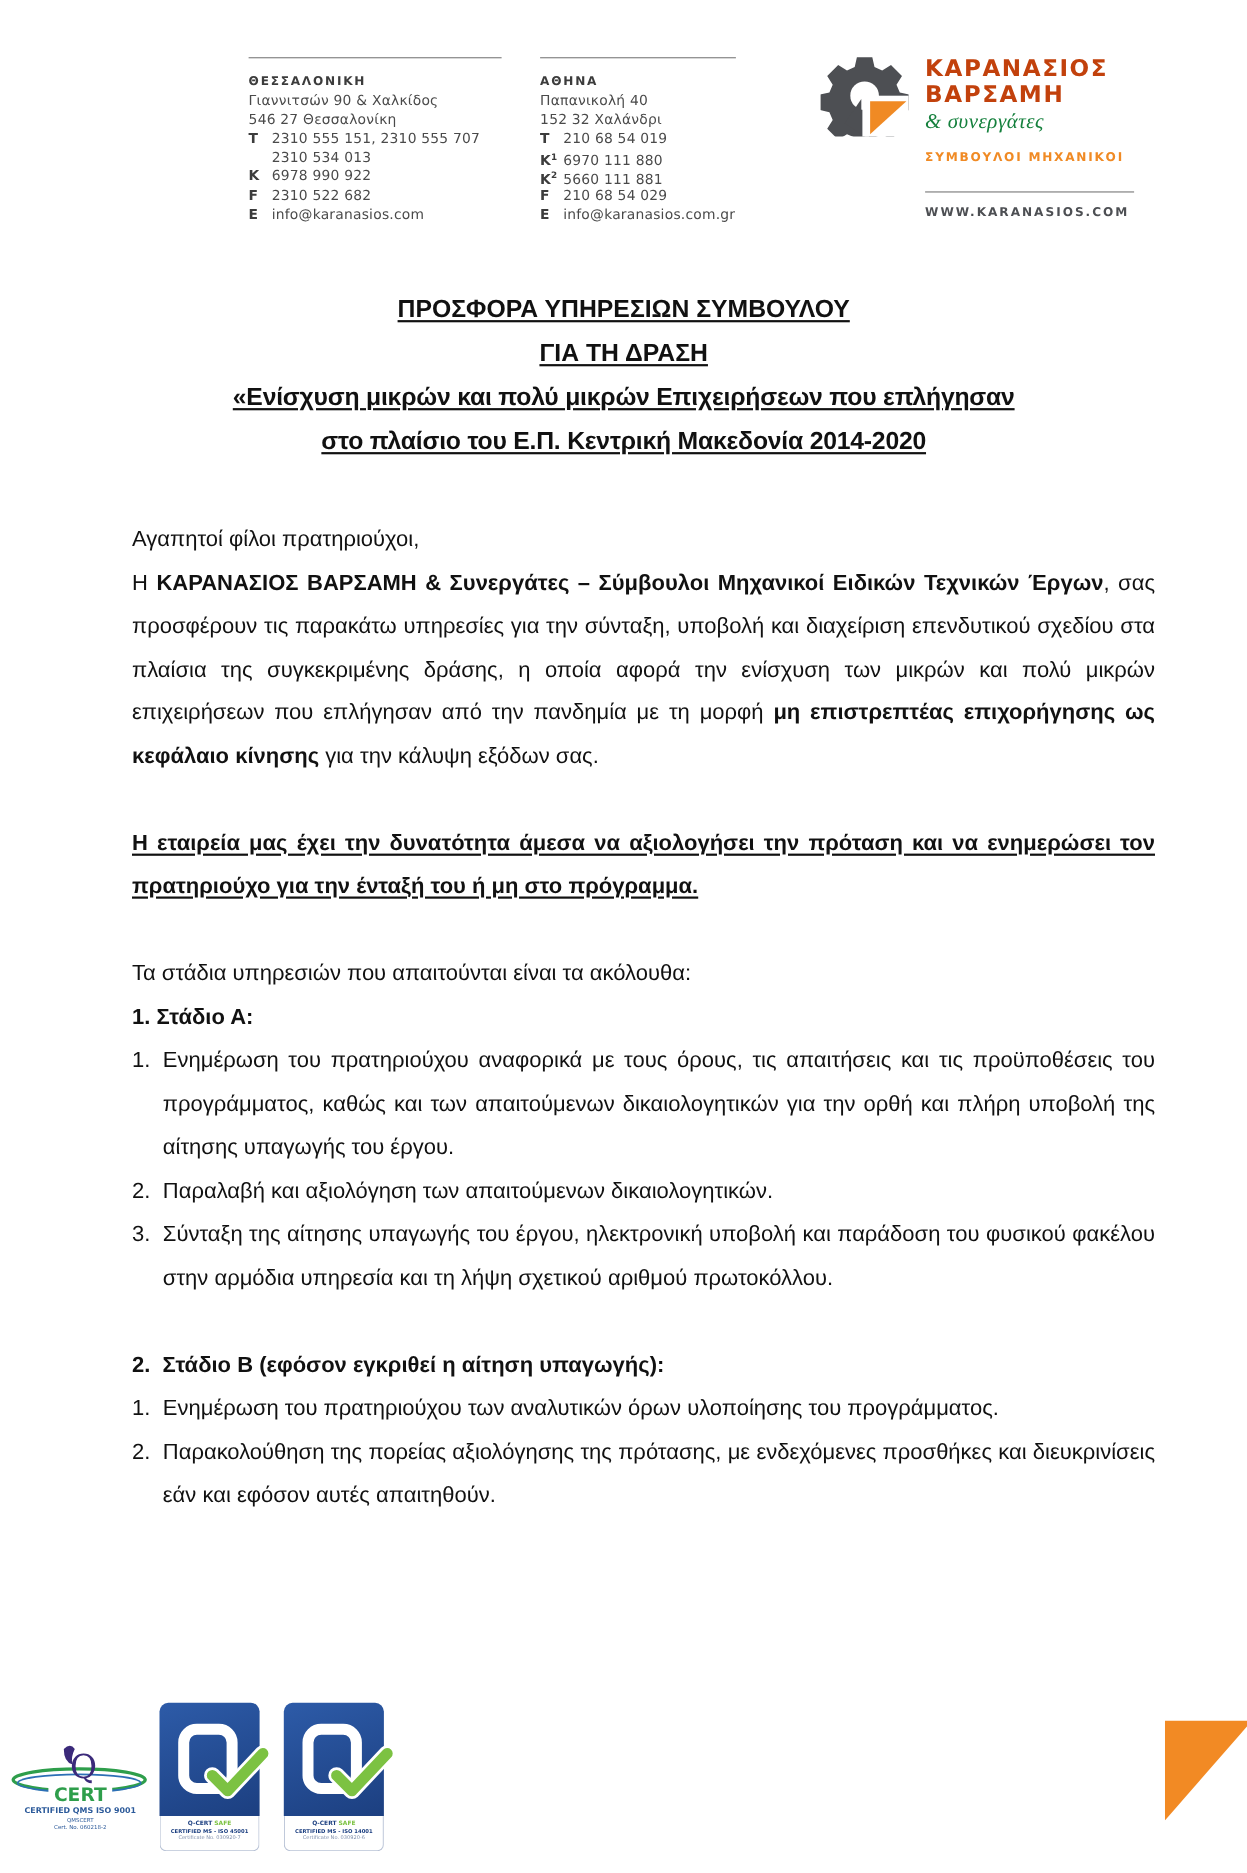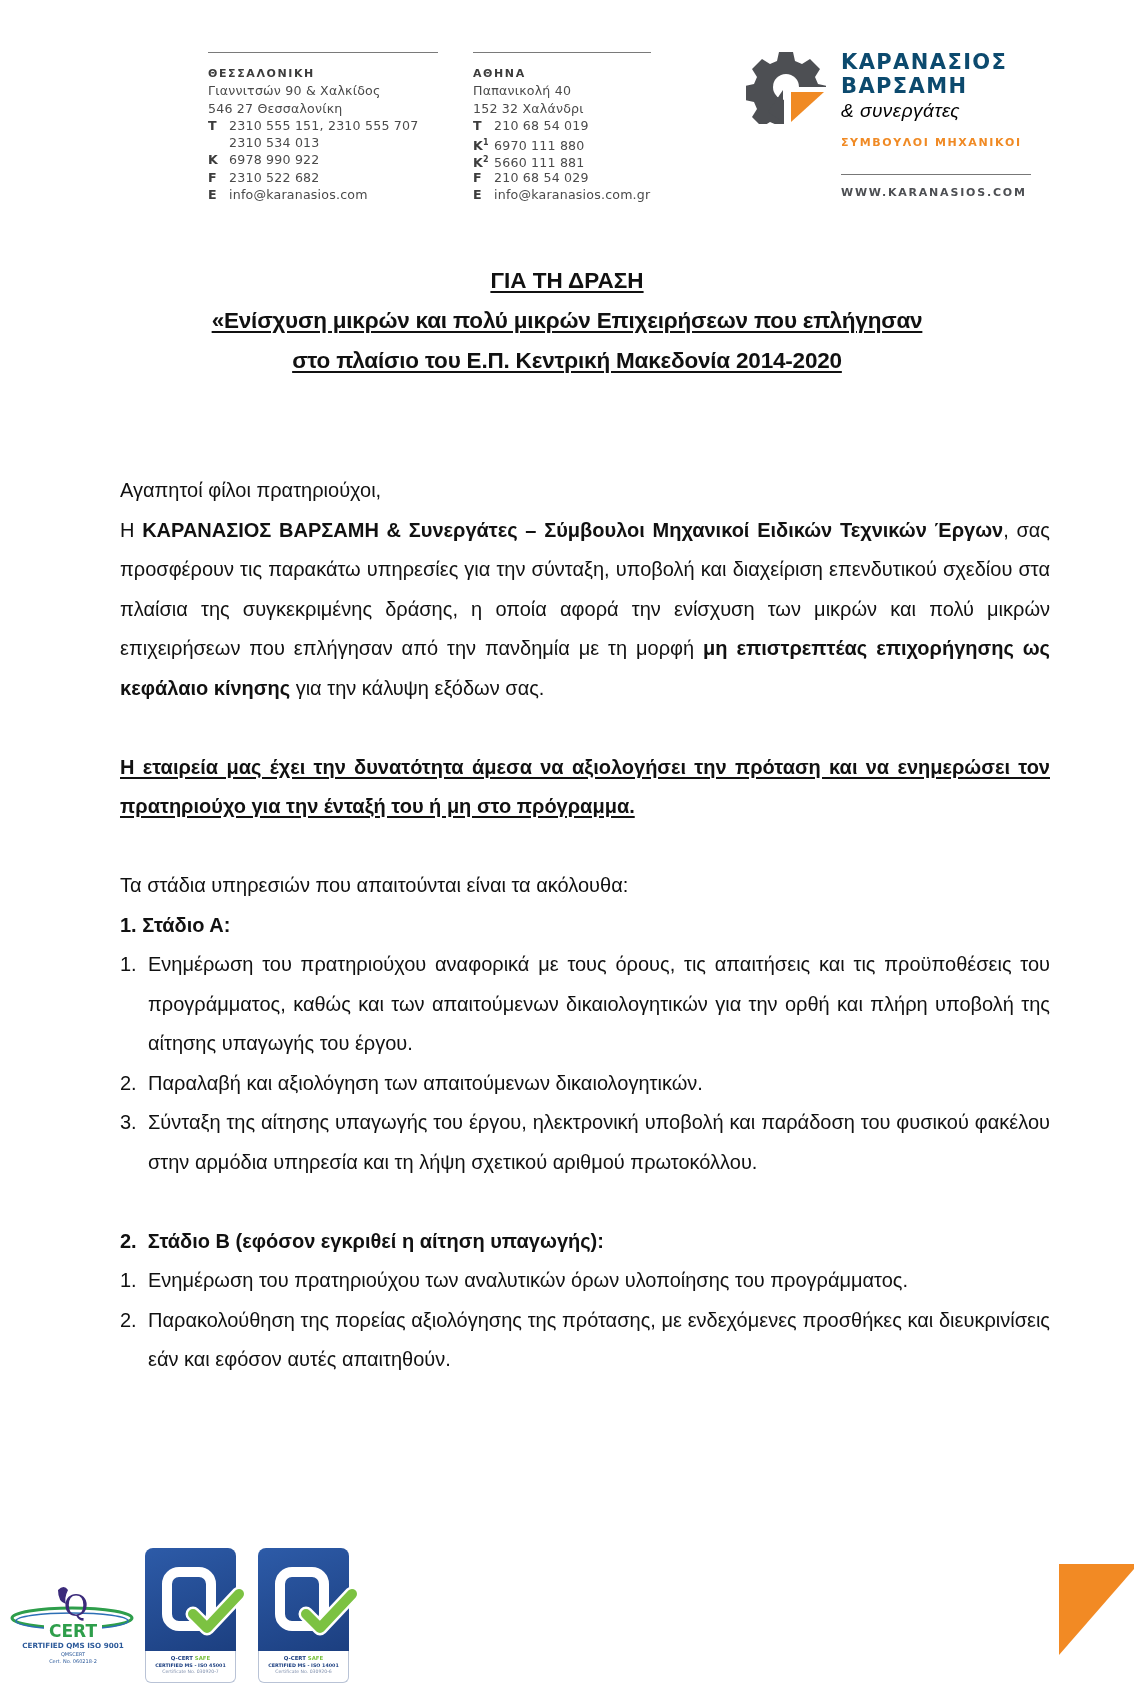--- a/index.html
+++ b/index.html
@@ -1,36 +1,36 @@
 <!DOCTYPE html>
 <html><head>
 <meta charset="utf-8">
 <style>
   html, body { margin: 0; padding: 0; background: #ffffff; }
   body { width: 1134px; height: 1703px; position: relative; overflow: hidden;
          font-family: "Liberation Sans", "DejaVu Sans", sans-serif; color: #111; }
 
   
   .hdr-col { position: absolute; top: 52px; font-family: "DejaVu Sans", sans-serif;
-             color: #4a4a4a; font-size: 12.6px; letter-spacing: 0.2px; }
+             color: #4a4a4a; font-size: 12.6px; letter-spacing: 0.2px; margin-left: 18px; }
   .hdr-col .rule { height: 1px; background: #7a7a7a; margin-bottom: 12px; }
   .hdr-col .city { font-weight: bold; font-size: 11px; letter-spacing: 1.6px; color: #3c3c3c; height: 17.3px; line-height: 17.3px; }
   .hdr-col .ln { height: 17.3px; line-height: 17.3px; white-space: nowrap; }
   .hdr-col .lbl { display: inline-block; width: 21px; font-weight: bold; color: #3c3c3c; }
   .hdr-col .lbl sup { font-size: 8px; }
   #col-thess { left: 208px; width: 230px; }
   #col-ath { left: 473px; width: 178px; }
 
   
   #logo { position: absolute; left: 746px; top: 48px; width: 290px; height: 160px; }
   #gear { position: absolute; left: 0; top: 2px; width: 80px; height: 74px; }
   .brand1 { position: absolute; left: 95px; top: 2px; font-family: "DejaVu Sans", sans-serif; font-weight: bold;
-            font-size: 21px; letter-spacing: 1.4px; color: #0c4a6e; line-height: 24px; white-space: nowrap; }
-  .brand2 { position: absolute; left: 95px; top: 52px; font-family: Liberation Sans, sans-serif; font-style: italic;
-            font-size: 19px; color: #000000; letter-spacing: 0.5px; white-space: nowrap; }
+            font-size: 21px; letter-spacing: 1.4px; color: #c2410c; line-height: 24px; white-space: nowrap; }
+  .brand2 { position: absolute; left: 95px; top: 52px; font-family: Liberation Serif, serif; font-style: italic;
+            font-size: 19px; color: #15803d; letter-spacing: 0.5px; white-space: nowrap; }
   .brand3 { position: absolute; left: 95px; top: 88px; font-family: "DejaVu Sans", sans-serif; font-weight: bold;
             font-size: 11px; letter-spacing: 1.6px; color: #f08a24; white-space: nowrap; }
   .brand-rule { position: absolute; left: 95px; top: 126px; width: 190px; height: 1px; background: #777; }
   .brand4 { position: absolute; left: 95px; top: 138px; font-family: "DejaVu Sans", sans-serif; font-weight: bold;
             font-size: 11px; letter-spacing: 1.8px; color: #4d4f53; white-space: nowrap; }
 
   
   #title { position: absolute; left: 0; width: 1134px; top: 261px; text-align: center;
            font-weight: bold; font-size: 22.5px; line-height: 40px; font-family: "Liberation Sans", sans-serif; }
   #title .t { text-decoration: underline; text-decoration-thickness: 2px; text-underline-offset: 3px; display: inline-block; letter-spacing: -0.2px; }
@@ -106,20 +106,21 @@
     <div>ΚΑΡΑΝΑΣΙΟΣ</div>
     <div>ΒΑΡΣΑΜΗ</div>
   </div>
   <div class="brand2">&amp; συνεργάτες</div>
   <div class="brand3">ΣΥΜΒΟΥΛΟΙ ΜΗΧΑΝΙΚΟΙ</div>
   <div class="brand-rule"></div>
   <div class="brand4">WWW.KARANASIOS.COM</div>
 </div>
 
 <div id="title">
+  <div><span class="t upper">ΠΡΟΣΦΟΡΑ ΥΠΗΡΕΣΙΩΝ ΣΥΜΒΟΥΛΟΥ</span></div>
   <div><span class="t upper">ΓΙΑ ΤΗ ΔΡΑΣΗ</span></div>
   <div><span class="t">«Ενίσχυση μικρών και πολύ μικρών Επιχειρήσεων που επλήγησαν</span></div>
   <div><span class="t">στο πλαίσιο του Ε.Π. Κεντρική Μακεδονία 2014-2020</span></div>
 </div>
 
 <div id="body">
   <p class="p">Αγαπητοί φίλοι πρατηριούχοι,</p>
   <p class="p"><span>Η </span><b>ΚΑΡΑΝΑΣΙΟΣ ΒΑΡΣΑΜΗ &amp; Συνεργάτες – Σύμβουλοι Μηχανικοί Ειδικών Τεχνικών Έργων</b><span>, σας προσφέρουν τις παρακάτω υπηρεσίες για την σύνταξη, υποβολή και διαχείριση επενδυτικού σχεδίου στα πλαίσια της συγκεκριμένης δράσης, η οποία αφορά την ενίσχυση των μικρών και πολύ μικρών επιχειρήσεων που επλήγησαν από την πανδημία με τη μορφή </span><b>μη επιστρεπτέας επιχορήγησης ως κεφάλαιο κίνησης</b><span> για την κάλυψη εξόδων σας.</span></p>
   <div class="gap"></div>
   <p class="p notice">Η εταιρεία μας έχει την δυνατότητα άμεσα να αξιολογήσει την πρόταση και να ενημερώσει τον πρατηριούχο για την ένταξή του ή μη στο πρόγραμμα.</p>

